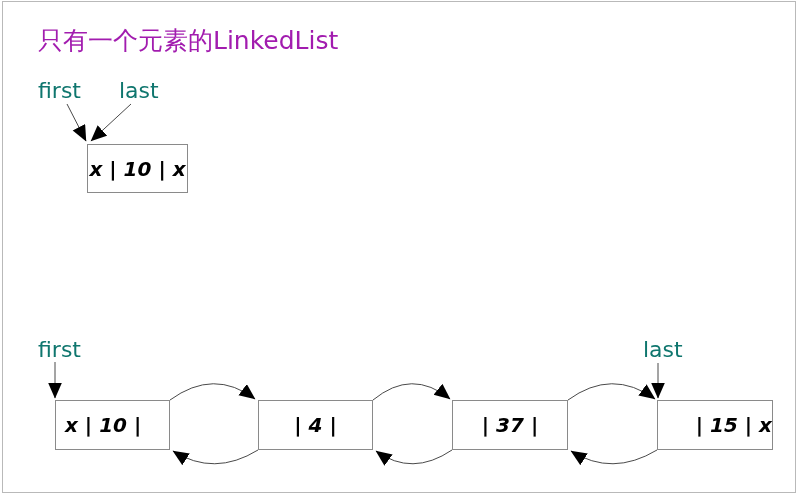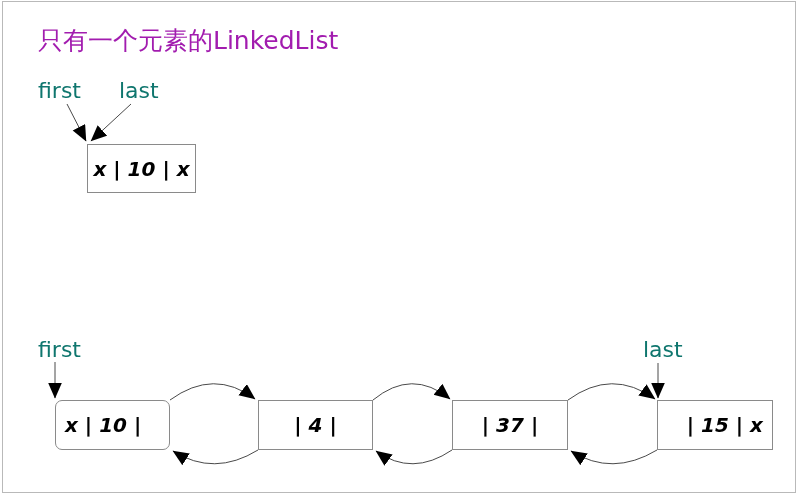--- a/index.html
+++ b/index.html
@@ -6,39 +6,39 @@
   body { width: 800px; height: 499px; overflow: hidden; position: relative;
          font-family: "DejaVu Sans", sans-serif; }
   .canvas { position: absolute; left: 0; top: 0; width: 800px; height: 499px; background: #ffffff; }
   .frame { position: absolute; left: 2px; top: 1px; width: 792px; height: 490px;
            border: 1px solid #b9b9b9; pointer-events: none; }
   .title { position: absolute; font-size: 25px; color: #a21caf; white-space: nowrap; line-height: 1.1; }
   .ptr-label { position: absolute; font-size: 22px; color: #0f766e; white-space: nowrap; line-height: 1.0; }
   .node { position: absolute; height: 50px; box-sizing: border-box; background: #ffffff;
           border: 1px solid #8a8a8a; display: flex; align-items: center; justify-content: center;
           font-size: 20px; font-weight: bold; font-style: italic; color: #000000; white-space: pre; }
-  .node.align-left  { justify-content: flex-start; padding-left: 9px; border-radius: 7px; }
-  .node.align-right { justify-content: flex-end;  padding-right: 9px; }
+  .node.align-left  { justify-content: flex-start; padding-left: 9px; }
+  .node.align-right { justify-content: flex-end;  padding-right: 0; }
   svg.overlay { position: absolute; left: 0; top: 0; pointer-events: none; }
   .ln { stroke: #4a4a4a; stroke-width: 1; fill: none; }
 </style>
 </head>
 <body>
 
 <div class="canvas">
 
   <div class="frame"></div>
 
   <div class="title" style="left:38px; top:27px">只有一个元素的LinkedList</div>
 
   <div class="ptr-label" style="left:38px; top:80px">first</div>
 
   <div class="ptr-label" style="left:119px; top:80px">last</div>
 
-  <div class="node" style="left:87px; top:144px; width:109px; height:49px">
+  <div class="node" style="left:87px; top:144px; width:101px; height:49px">
     <span>x | 10 | x</span>
   </div>
 
 
   <div class="ptr-label" style="left:38px; top:339px">first</div>
 
   <div class="ptr-label" style="left:643px; top:339px">last</div>
 
   <div class="node align-left" style="left:55px; top:400px; width:115px">
     <span>x | 10 |</span>

